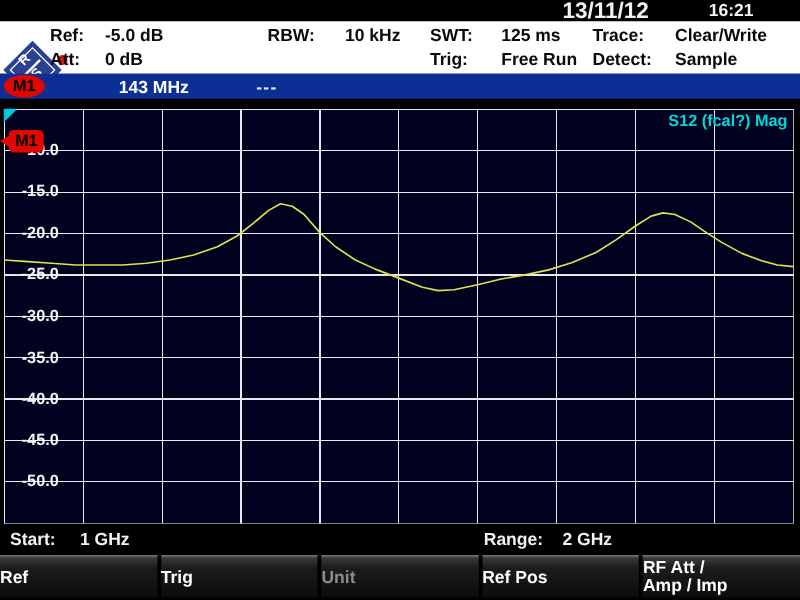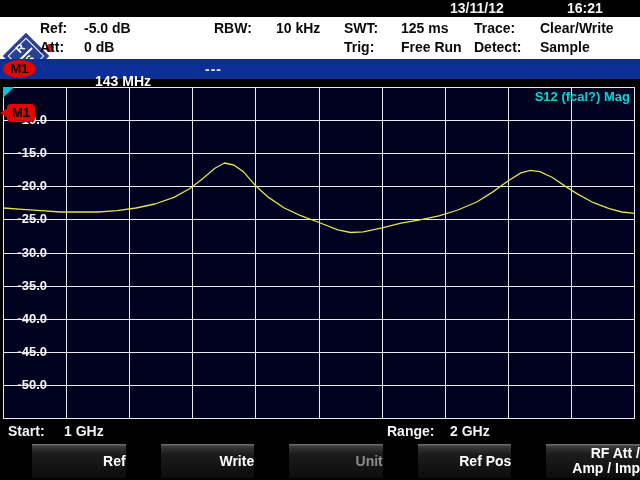--- a/index.html
+++ b/index.html
@@ -6,21 +6,21 @@
   body{
     width:640px;height:480px;background:#000;overflow:hidden;position:relative;
     font-family:"Liberation Sans",sans-serif;font-weight:bold;
     -webkit-font-smoothing:antialiased;
   }
   .screen{position:absolute;inset:0;}
 
   
   .title-bar{position:absolute;left:0;top:0;width:640px;height:17px;background:#000;}
   .title-bar .title{position:absolute;left:3px;top:0;line-height:17px;font-size:14px;color:#00DCDC;letter-spacing:-0.2px;}
-  .title-bar .date{position:absolute;left:450px;top:0;line-height:17px;font-size:14px;color:#F2F2F2;}
+  .title-bar .date{position:absolute;left:450px;top:0;line-height:17px;font-size:18px;color:#F2F2F2;}
   .title-bar .time{position:absolute;left:551px;top:0;line-height:17px;font-size:14px;color:#F2F2F2;margin-left:16px;}
 
   
   .header{position:absolute;left:0;top:17px;width:640px;height:42px;background:#FFFFFF;color:#0A0A0A;font-size:14px;}
   .hrow{position:absolute;height:19px;line-height:19px;white-space:nowrap;}
   .r1{top:2px;} .r2{top:21px;}
   .c1{left:40px;} .c2{left:214px;} .c3{left:344px;} .c4{left:474px;}
   .hlabel{display:inline-block;}
   .c1 .hlabel{width:44px;} .c2 .hlabel{width:62px;} .c3 .hlabel{width:57px;} .c4 .hlabel{width:66px;}
   .att-dot{position:absolute;left:46px;top:27px;width:8px;height:8px;border-radius:50%;background:#D11414;}
@@ -30,21 +30,21 @@
   .logo .diamond{position:absolute;left:6px;top:6px;width:24px;height:24px;transform:rotate(45deg);
     background:#2A4090;border:1.5px solid #fff;box-shadow:0 0 0 3.5px #2A4090;}
   .logo .slash{position:absolute;left:8px;top:17px;width:20px;height:2px;background:#fff;transform:rotate(-45deg);}
   .logo .lr{position:absolute;left:9px;top:5px;color:#fff;font-size:11px;transform:rotate(-45deg);}
   .logo .ls{position:absolute;left:19px;top:16px;color:#fff;font-size:11px;transform:rotate(-45deg);}
 
   
   .marker-bar{position:absolute;left:0;top:59px;width:640px;height:20px;background:#0B2F94;color:#fff;font-size:14px;}
   .marker-badge{position:absolute;left:3px;top:1px;width:33px;height:18px;background:#E10600;border-radius:50%;
     color:#000;text-align:center;line-height:18px;font-size:13px;}
-  .marker-freq{position:absolute;left:95px;top:12px;line-height:20px;text-align:right;}
+  .marker-freq{position:absolute;left:95px;top:0;line-height:20px;text-align:right;}
   .marker-level{position:absolute;left:205px;top:0;line-height:20px;color:#E6EAFF;letter-spacing:1px;}
 
   
   .chart{position:absolute;left:3px;top:87px;width:632px;height:332px;background:#010120;}
   .chart svg{position:absolute;left:0;top:0;}
   .ref-tri{position:absolute;left:0;top:0;width:0;height:0;
     border-top:11px solid #00C8DC;border-right:11px solid transparent;}
   .trace-label{position:absolute;right:5px;top:2px;color:#00D8D8;font-size:13px;}
   .ylabels{position:absolute;left:4px;top:0;width:40px;height:100%;}
   .ylabel{position:absolute;left:0;width:40px;text-align:right;color:#F4F4F4;font-size:13px;line-height:16px;}
@@ -55,23 +55,23 @@
     padding:0 5px;margin-left:-1px;}
 
   
   .footer{position:absolute;left:0;top:419px;width:640px;height:25px;background:#000;color:#F2F2F2;font-size:14px;}
   .footer span{position:absolute;top:0;line-height:25px;}
   .start-label{left:8px;} .start-value{left:64px;}
   .stop-label{left:387px;} .stop-value{left:450px;}
 
   
   .softkeys{position:absolute;left:0;top:444px;width:640px;height:34px;display:flex;gap:3px;}
-  .softkey{flex:1;display:flex;flex-direction:column;align-items:flex-end;justify-content:center;
+  .softkey{flex:1;display:flex;flex-direction:column;align-items:flex-start;justify-content:center;
     background:linear-gradient(180deg,#7A7A7A 0%,#3A3A3A 7%,#1C1C1C 30%,#0C0C0C 100%);
-    color:#FFFFFF;font-size:14px;line-height:15px;text-align:center;cursor:pointer;margin-left:32px;}
+    color:#FFFFFF;font-size:14px;line-height:15px;text-align:center;cursor:pointer;}
   .softkey.disabled{color:#8C8C8C;}
   .softkey span:empty{display:none;}
 </style>
 </head>
 <body>
 
 <div class="screen">
 
   <div class="title-bar">
     <span class="date">13/11/12</span>
@@ -166,21 +166,21 @@
     <span class="start-value">1 GHz</span>
     <span class="stop-label">Range:</span>
     <span class="stop-value">2 GHz</span>
   </div>
 
   <div class="softkeys">
     <div class="softkey">
       <span>Ref</span>
     </div>
     <div class="softkey">
-      <span>Write</span>
+      <span>Trig</span>
     </div>
     <div class="softkey disabled">
       <span>Unit</span>
     </div>
     <div class="softkey">
       <span>Ref Pos</span>
     </div>
     <div class="softkey">
       <span>RF Att /</span>
         <span>Amp / Imp</span>

